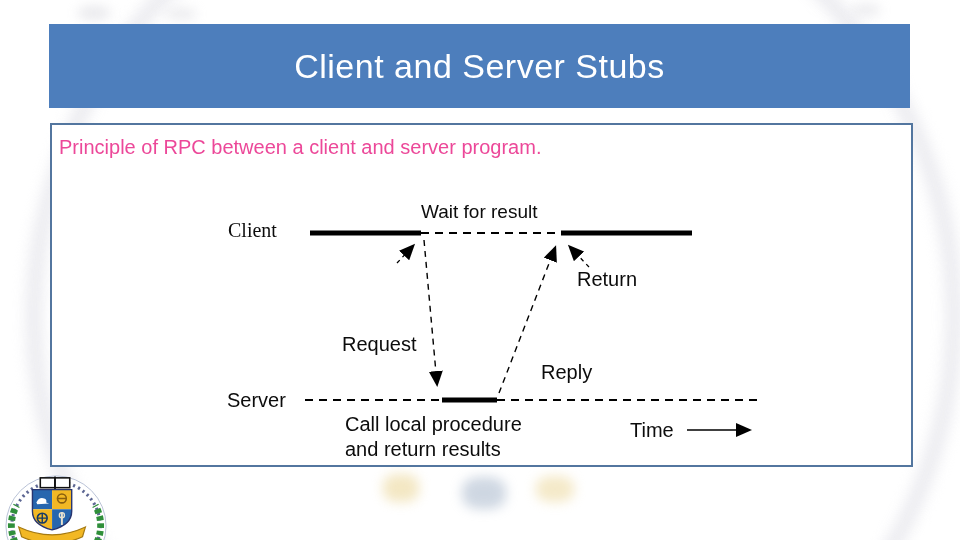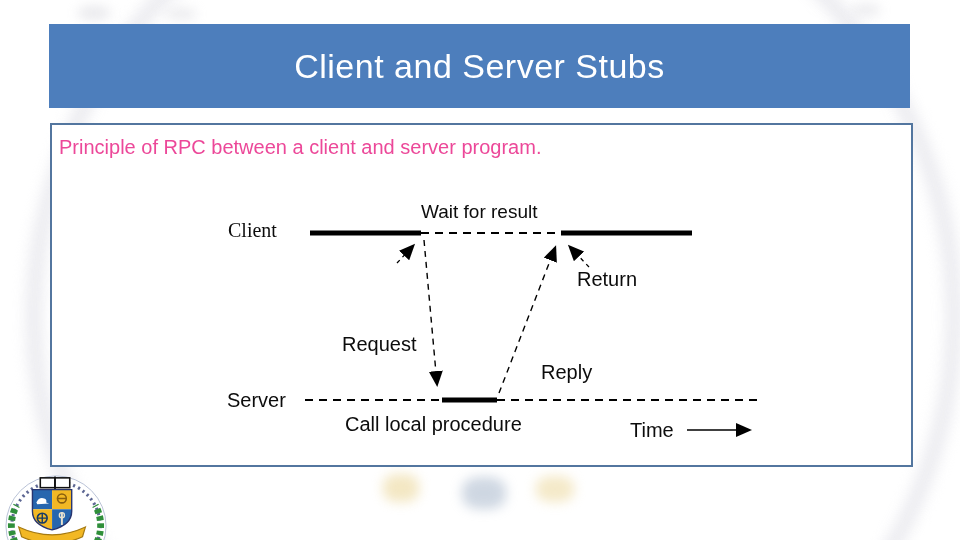--- a/index.html
+++ b/index.html
@@ -108,20 +108,21 @@
     <div class="dlabel lbl-callremote">
     </div>
     <div class="dlabel lbl-return">
       <div>Return</div>
     </div>
     <div class="dlabel lbl-request">Request</div>
     <div class="dlabel lbl-reply">Reply</div>
     <div class="dlabel lbl-server">Server</div>
     <div class="dlabel lbl-calllocal">
       <div>Call local procedure</div>
+      <div>and return results</div>
     </div>
     <div class="dlabel lbl-time">Time</div>
   </div>
 
   <svg class="seal" viewBox="0 0 110 110">
     <circle cx="55" cy="57" r="51" fill="#ffffff" stroke="#b9c2d6" stroke-width="1"></circle>
 
     <circle cx="55" cy="57" r="45" fill="none" stroke="#27346f" stroke-width="3.2" stroke-dasharray="2.2 3.4" opacity="0.75"></circle>
 
     <path d="M17,80 A41,41 0 0 1 15,36" fill="none" stroke="#2f8f3a" stroke-width="7" stroke-dasharray="4.5 3"></path>

